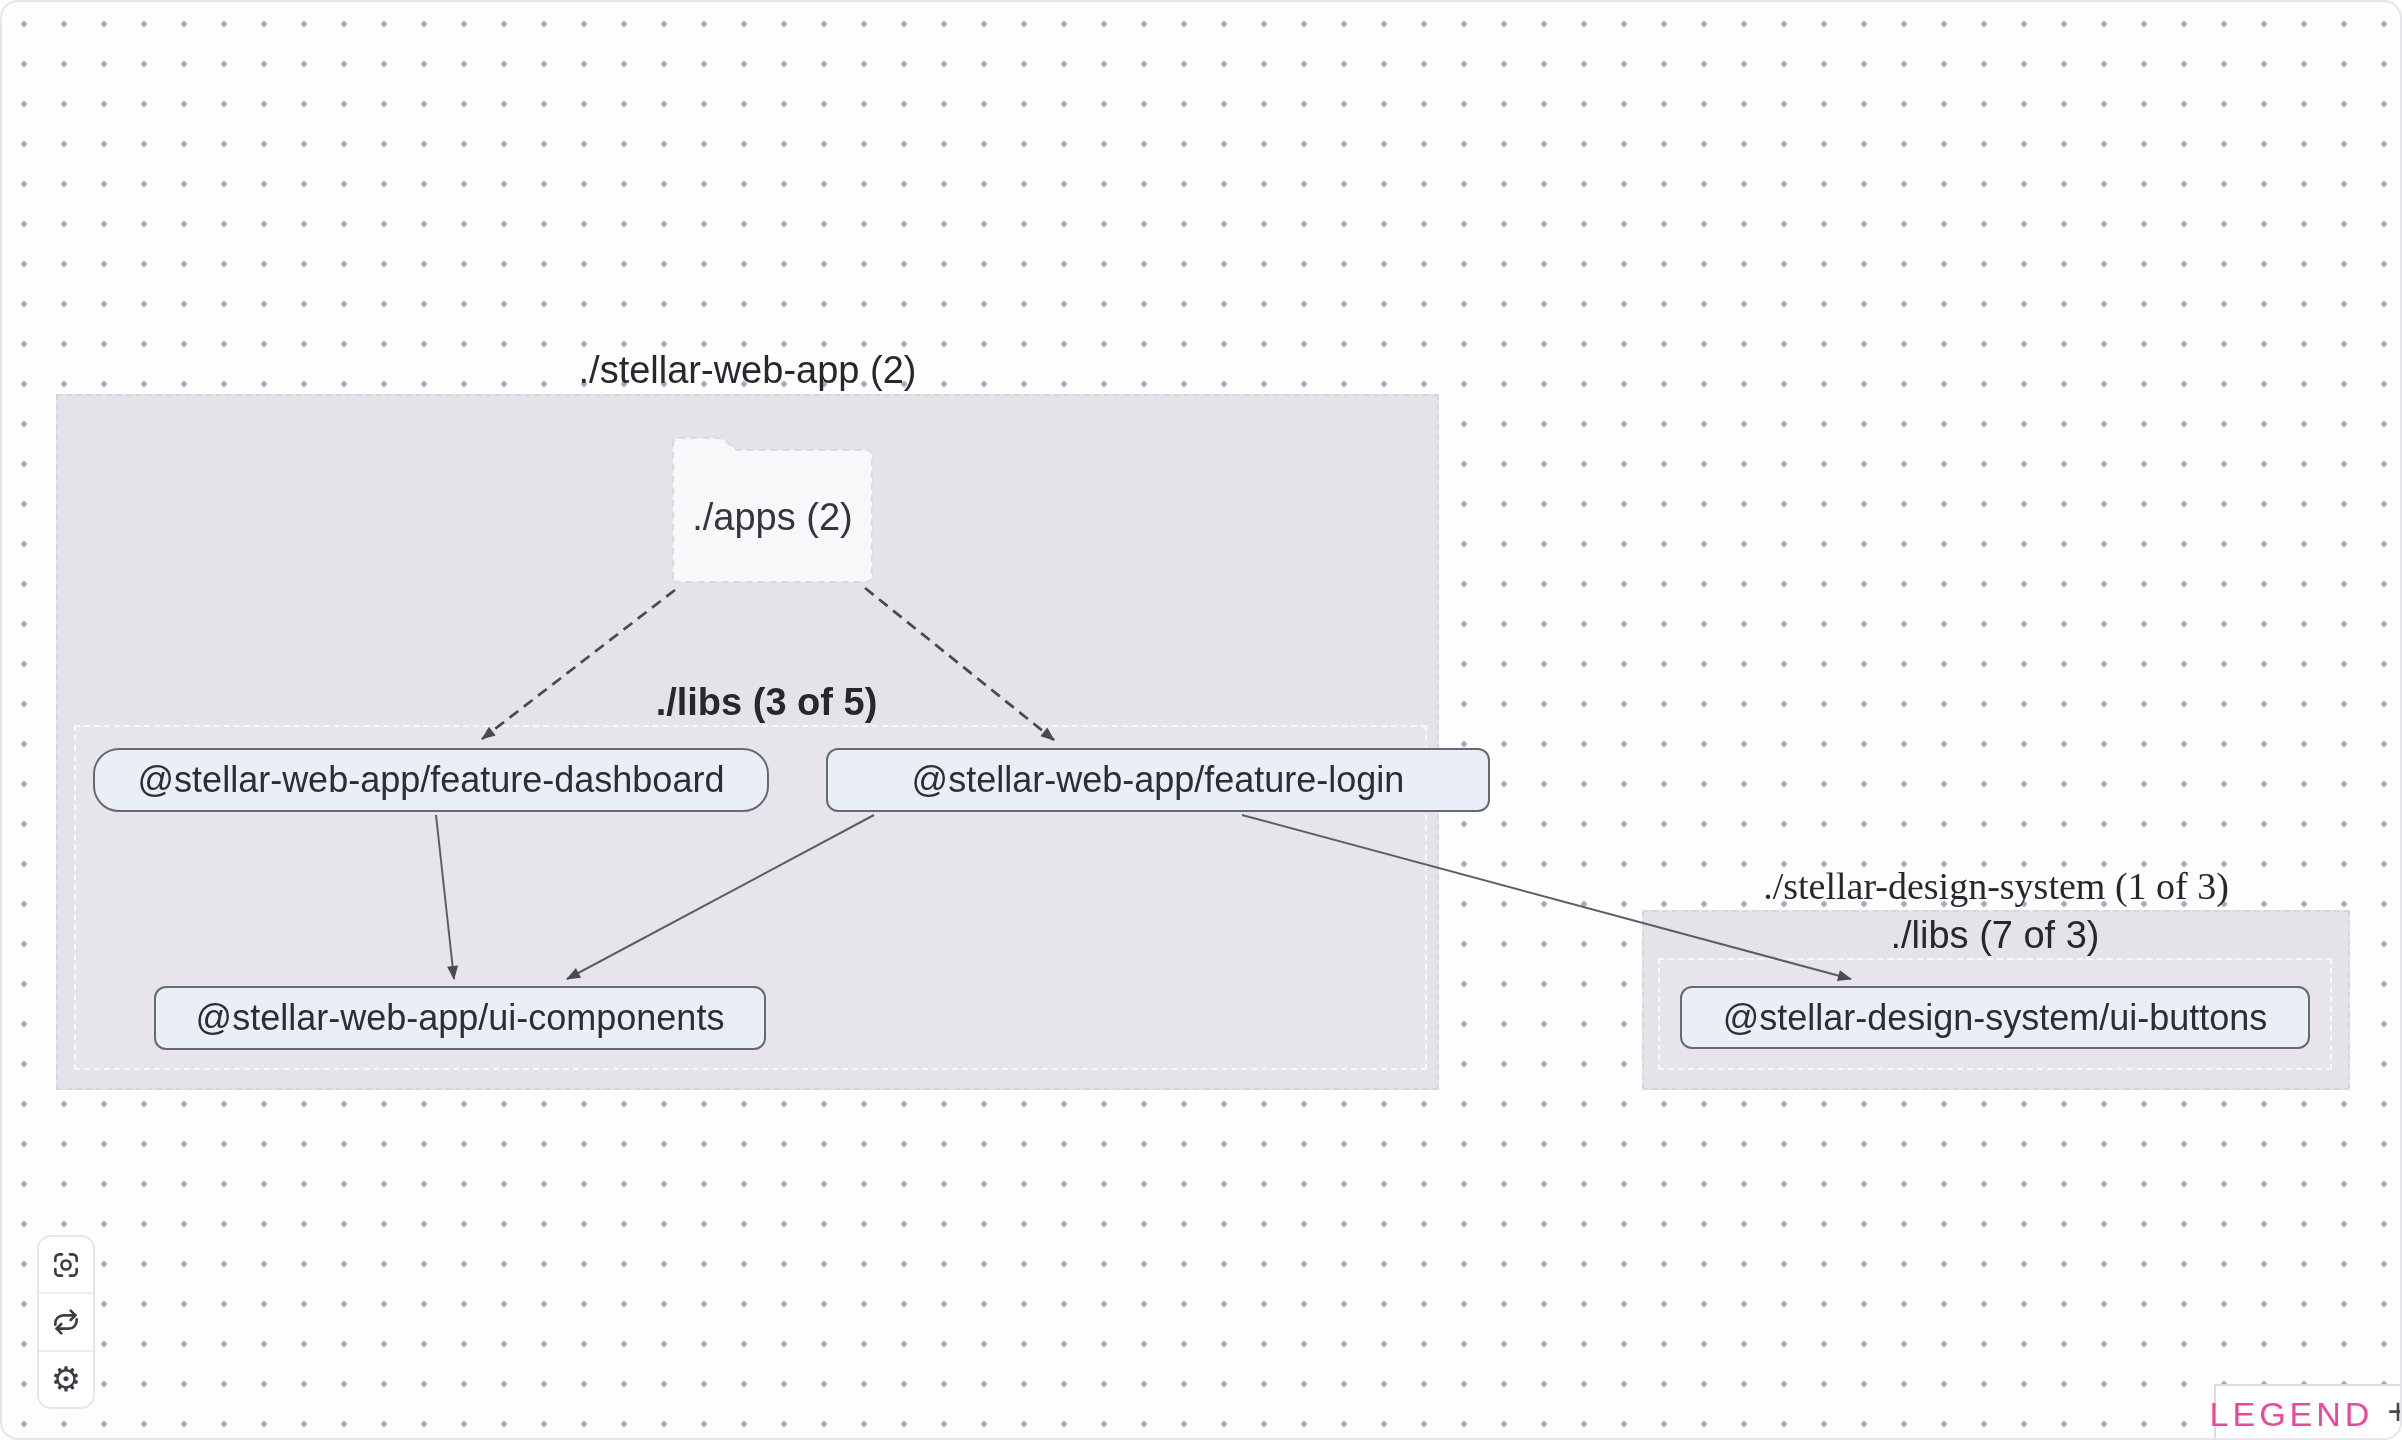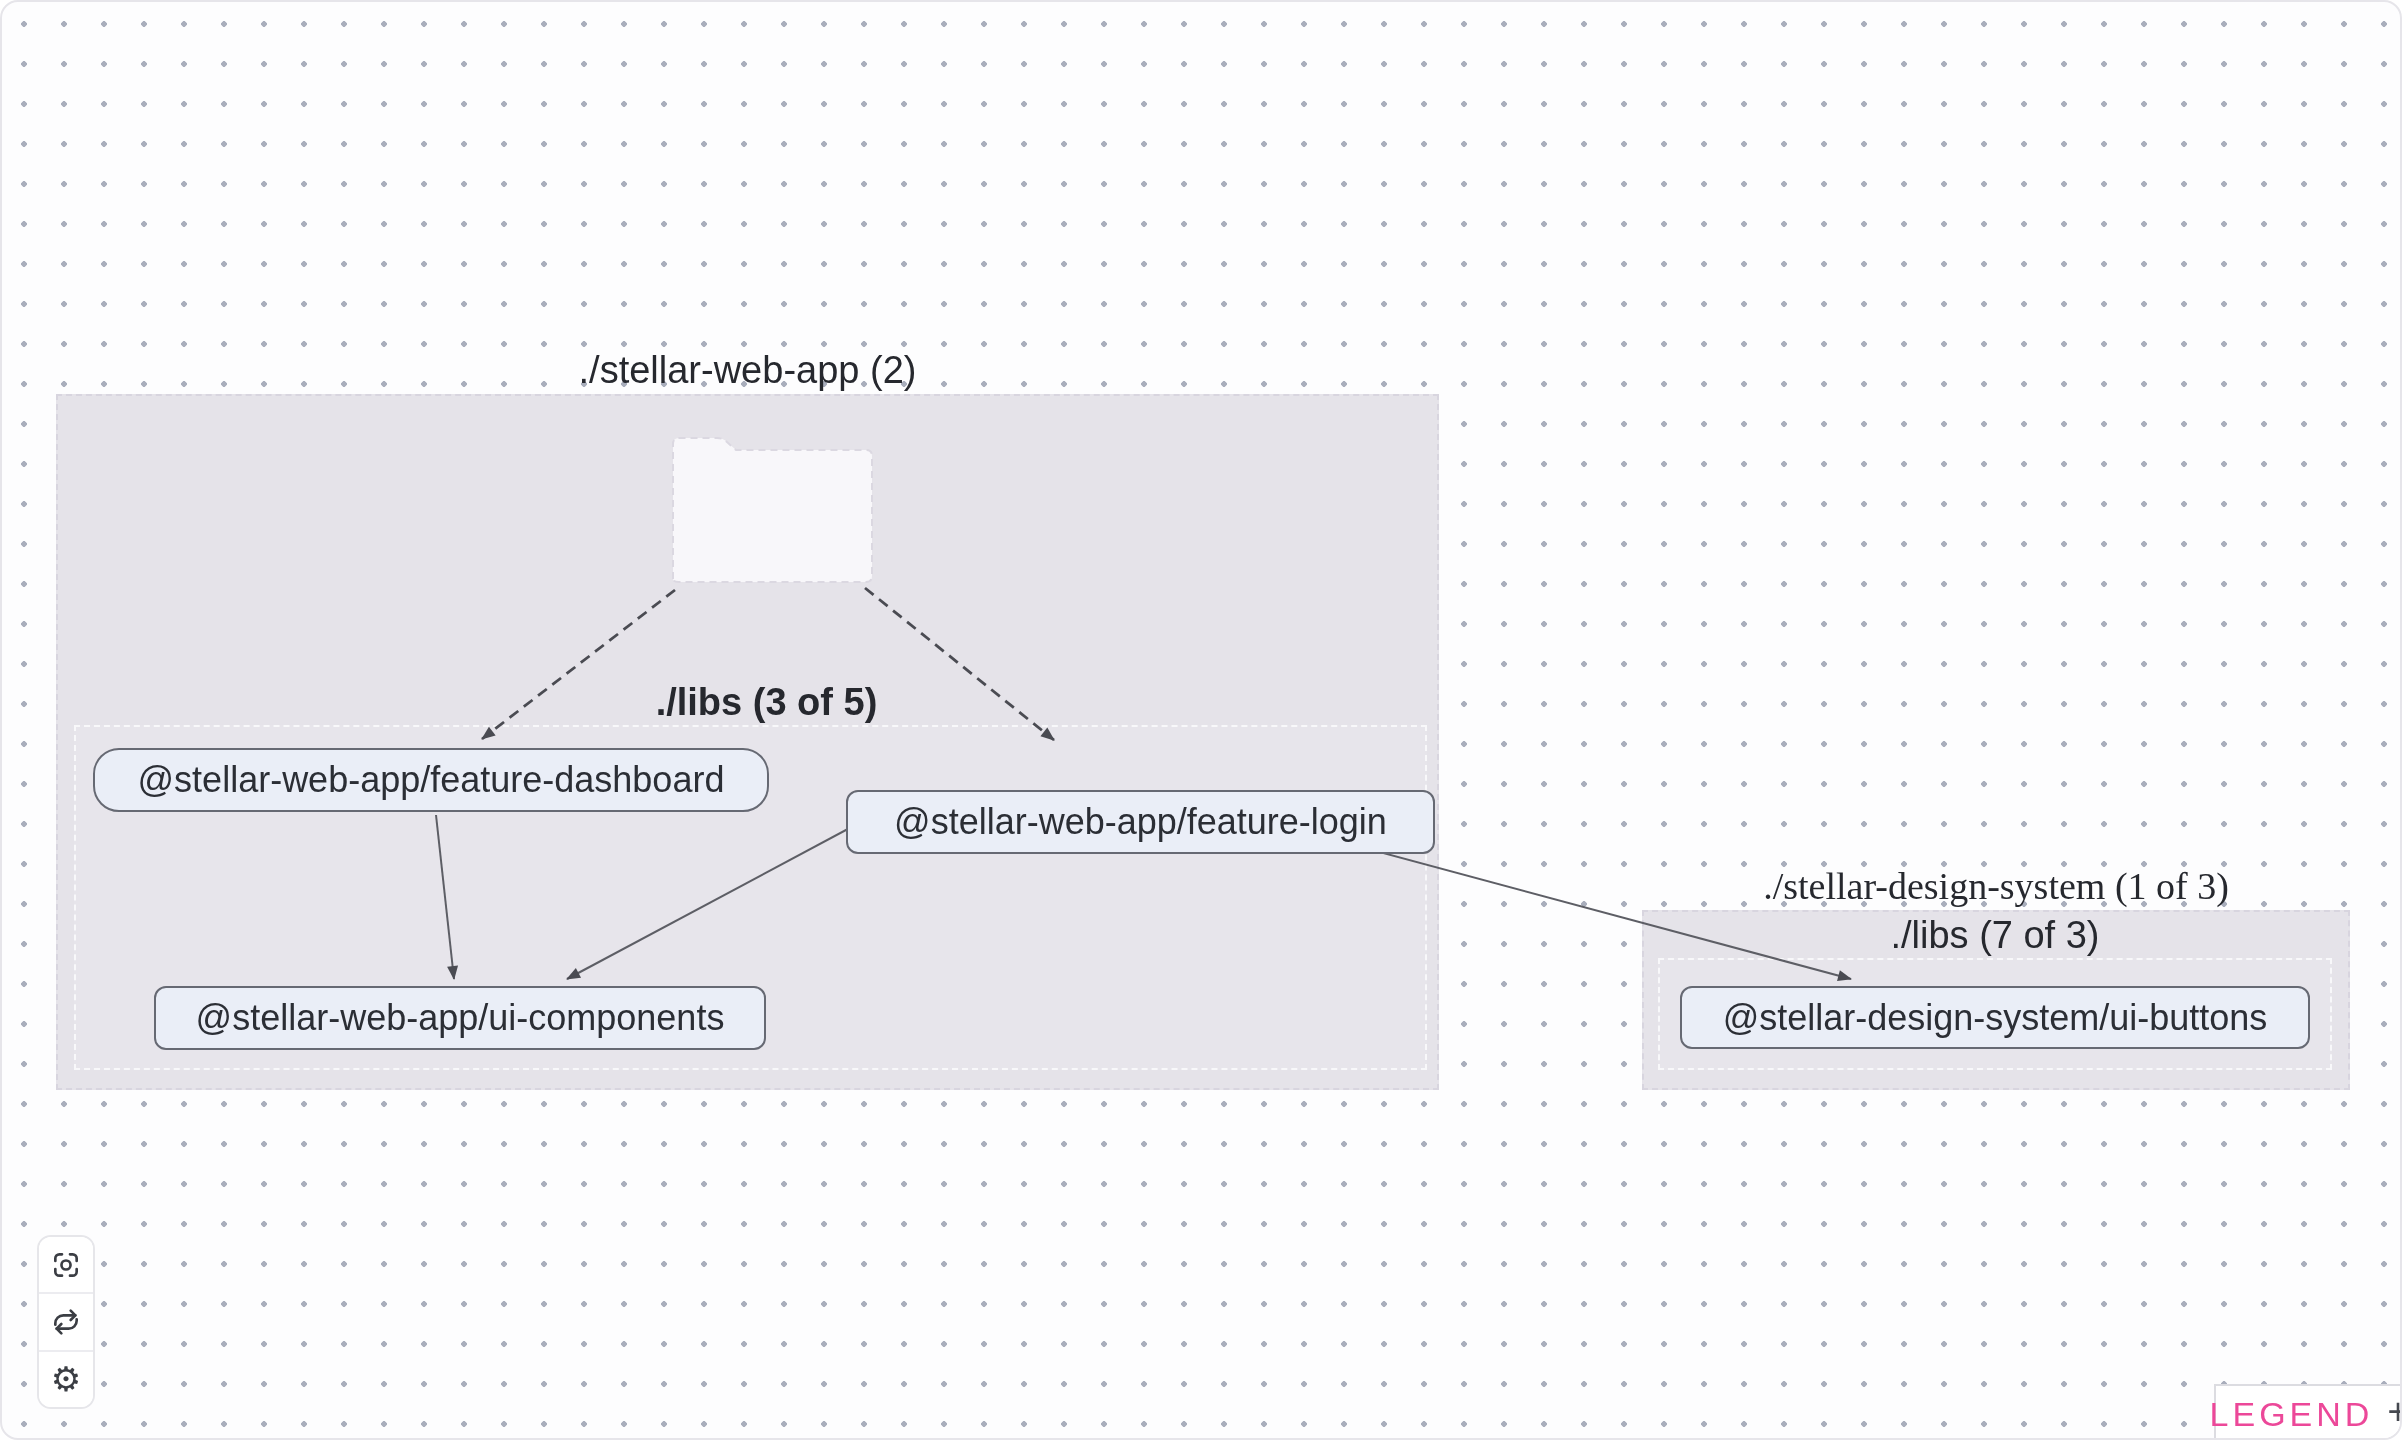--- a/index.html
+++ b/index.html
@@ -55,21 +55,21 @@
   
   .node {
     display:flex; align-items:center; justify-content:center;
     background: var(--node-fill, #eaeef7);
     border: 2px solid var(--node-border, #666973);
     border-radius: 12px;
     font-size:36px; color:#2b2e35; white-space:nowrap;
     cursor:pointer;
   }
   .node-dashboard  { left:91px;   top:746px; width:676px; height:64px;border-radius:26px; }
-  .node-login      { left:844px;  top:746px; width:589px; height:64px;margin-top:42px; }
+  .node-login      { left:824px;  top:746px; width:664px; height:64px; }
   .node-components { left:152px;  top:984px; width:612px; height:64px; }
   .node-buttons    { left:1678px; top:984px; width:630px; height:63px; }
 
   
   #edges { position:absolute; left:0; top:0; pointer-events:none; }
 
   
   .toolbar {
     left:35px; top:1233px; width:58px; height:174px;
     background:#ffffff; border:2px solid #e6e6ea; border-radius:14px;
@@ -118,20 +118,21 @@
     <path d="M863 586 L1052 738" stroke="#4a4b52" stroke-width="2.8" stroke-dasharray="11 7" fill="none" marker-end="url(#arrow)"></path>
     <path d="M434 813 L452 977" stroke="#5d5e65" stroke-width="2" fill="none" marker-end="url(#arrow)"></path>
     <path d="M872 813 L565 977" stroke="#5d5e65" stroke-width="2" fill="none" marker-end="url(#arrow)"></path>
     <path d="M1240 813 L1849 977" stroke="#5d5e65" stroke-width="2" fill="none" marker-end="url(#arrow)"></path>
   </svg>
 
   <div class="abs folder">
     <svg width="205" height="150" viewBox="0 0 205 150">
       <path d="M3 144 L3 9 Q3 3 9 3 L47 3 Q53 3 57 7 L66 15 L196 15 Q202 15 202 21 L202 141 Q202 147 196 147 L9 147 Q3 147 3 144 Z" fill="#f8f7fa" stroke="#dbd8e1" stroke-width="2" stroke-dasharray="7 5"></path>
     </svg>
+    <div class="folder-label">./apps (2)</div>
   </div>
 
   <div class="abs node node-dashboard">@stellar-web-app/feature-dashboard</div>
   <div class="abs node node-login">@stellar-web-app/feature-login</div>
   <div class="abs node node-buttons">@stellar-design-system/ui-buttons</div>
   <div class="abs node node-components">@stellar-web-app/ui-components</div>
 
   <div class="abs toolbar">
     <button class="tool-btn">
       <svg width="32" height="32" viewBox="0 0 24 24" fill="none" stroke="#3b3e44" stroke-width="2" stroke-linecap="round" stroke-linejoin="round">

